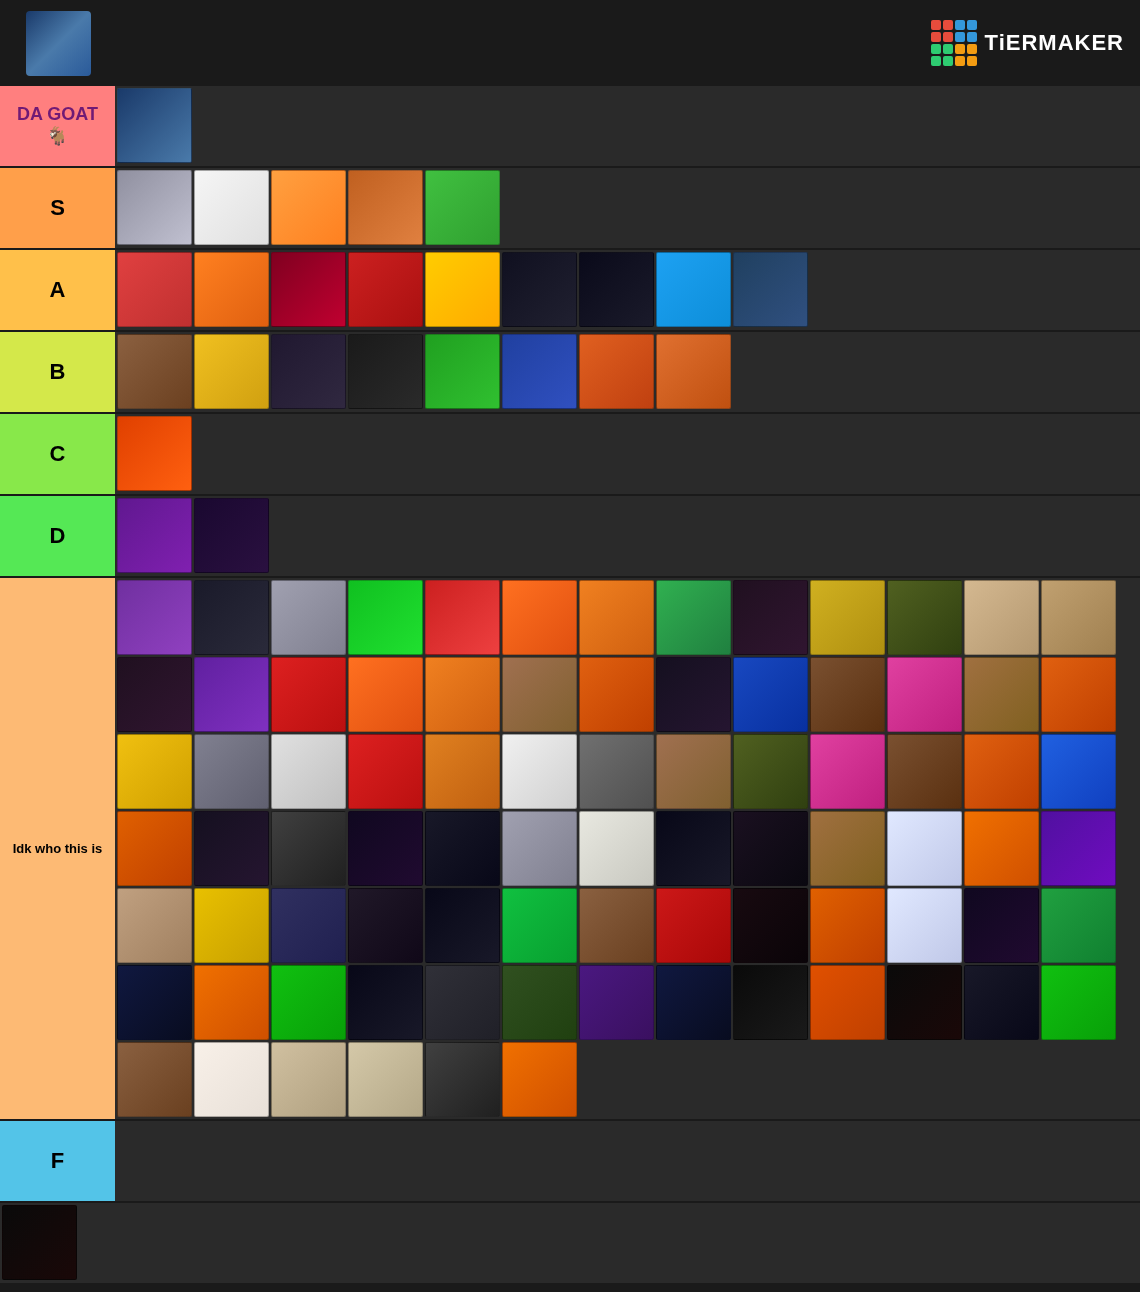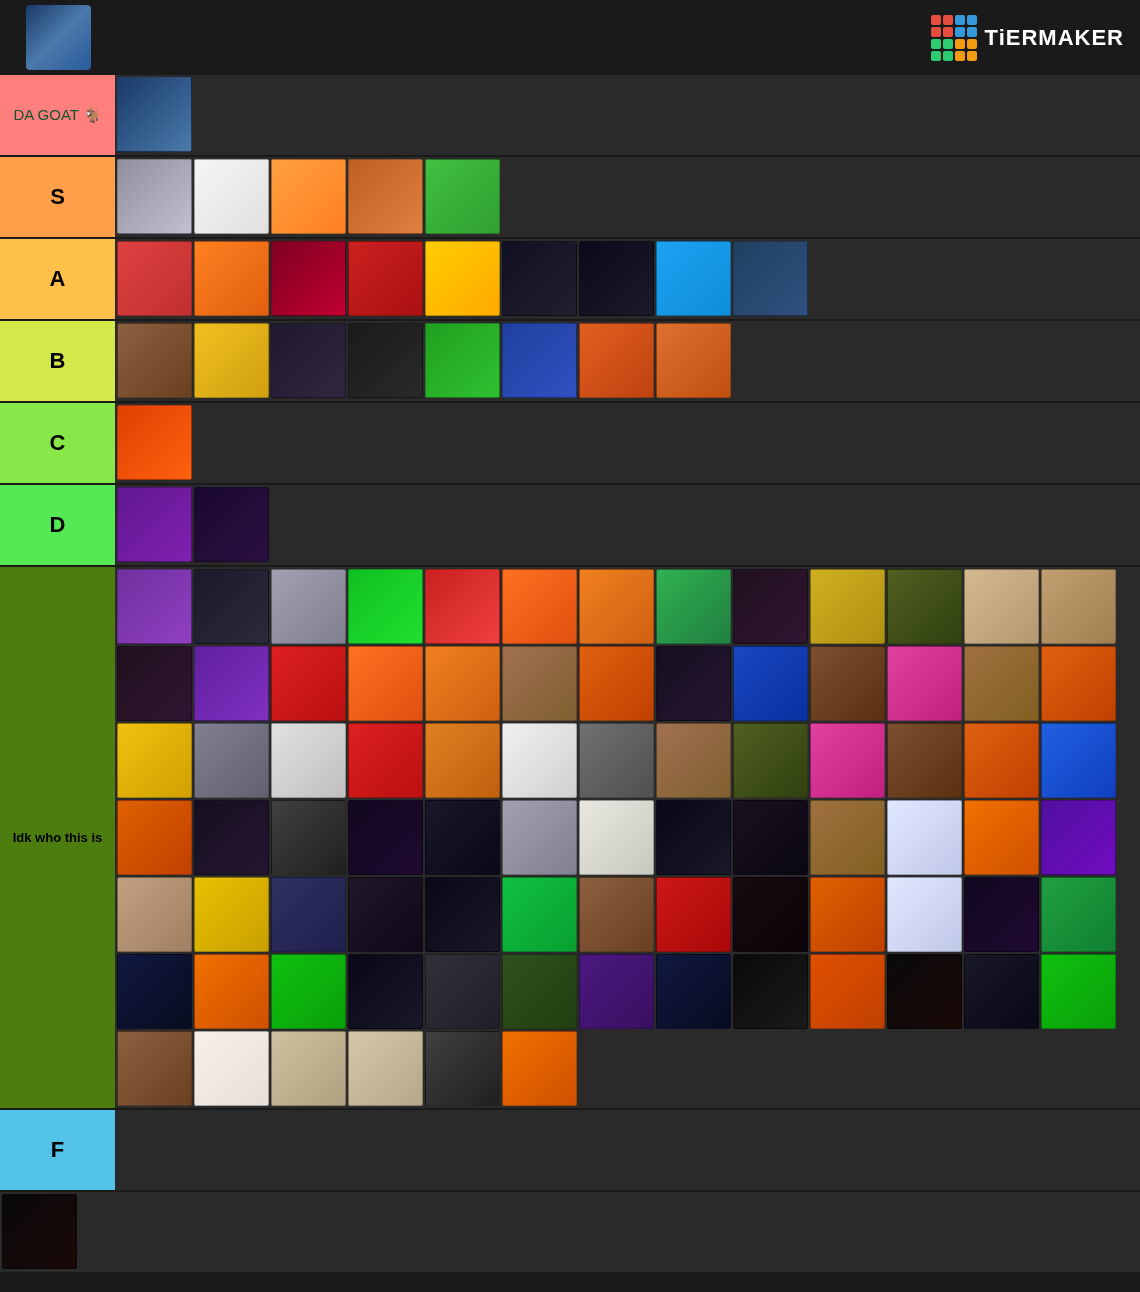--- a/index.html
+++ b/index.html
@@ -6,21 +6,21 @@
     body {
       background: #1a1a1a;
       font-family: Arial, sans-serif;
       width: 1140px;
       min-height: 1292px;
     }
   </style>
 </head>
 <body>
 
-<div style="background:#1a1a1a; display:flex; align-items:center; justify-content:space-between; padding:8px 16px; height:75px;">
+<div style="background:#1a1a1a; display:flex; align-items:center; justify-content:space-between; padding:8px 16px; height:86px;">
   <div style="display:flex; align-items:center; gap:10px;">
     <span style="color:white; font-size:18px; font-weight:bold;"></span>
 
     <div style="width:65px; height:65px; background:linear-gradient(135deg,#1a3a6a,#4a7aaa,#2a5a9a); border-radius:4px;"></div>
   </div>
   <div style="display:flex; align-items:center; gap:8px;">
     <div id="logo-grid" style="display:grid; grid-template-columns:repeat(4,10px); grid-template-rows:repeat(4,10px); gap:2px;">
         <div style="width: 10px; height: 10px; border-radius: 2px; background-color: rgb(231, 76, 60);"></div>
         <div style="width: 10px; height: 10px; border-radius: 2px; background-color: rgb(231, 76, 60);"></div>
         <div style="width: 10px; height: 10px; border-radius: 2px; background-color: rgb(52, 152, 219);"></div>
@@ -37,21 +37,21 @@
         <div style="width: 10px; height: 10px; border-radius: 2px; background-color: rgb(46, 204, 113);"></div>
         <div style="width: 10px; height: 10px; border-radius: 2px; background-color: rgb(243, 156, 18);"></div>
         <div style="width: 10px; height: 10px; border-radius: 2px; background-color: rgb(243, 156, 18);"></div>
       </div>
     <span style="color:white; font-size:22px; font-weight:bold; letter-spacing:1px;">TiERMAKER</span>
   </div>
 </div>
 
 <div id="tier-list">
     <div style="display: flex; width: 100%; min-height: 80px; border-bottom: 2px solid rgb(26, 26, 26);">
-      <div style="min-width: 115px; width: 115px; display: flex; align-items: center; justify-content: center; background: rgb(255, 127, 127); font-size: 15px; font-weight: normal; color: #14532d; text-align: center; padding: 6px; flex-shrink: 0; line-height: 1.2;">DA GOAT 🐐</div>
+      <div style="min-width: 115px; width: 115px; display: flex; align-items: center; justify-content: center; background: rgb(255, 127, 127); font-size: 18px; font-weight: bold; color: #701a75; text-align: center; padding: 6px; flex-shrink: 0; line-height: 1.2;">DA GOAT 🐐</div>
       <div style="display: flex; flex-wrap: wrap; flex: 1 1 0%; background: rgb(42, 42, 42); gap: 2px; padding: 2px; align-content: flex-start; min-height: 80px;">
         <div style="width: 75px; height: 75px; flex-shrink: 0; border-radius: 2px; background: linear-gradient(135deg, rgb(26, 58, 106), rgb(74, 122, 170)); border: 1px solid rgba(0, 0, 0, 0.3);"></div>
       </div>
     </div>
     <div style="display: flex; width: 100%; min-height: 80px; border-bottom: 2px solid rgb(26, 26, 26);">
       <div style="min-width: 115px; width: 115px; display: flex; align-items: center; justify-content: center; background: rgb(255, 159, 74); font-size: 22px; font-weight: bold; color: black; text-align: center; padding: 6px; flex-shrink: 0; line-height: 1.2;">S</div>
       <div style="display: flex; flex-wrap: wrap; flex: 1 1 0%; background: rgb(42, 42, 42); gap: 2px; padding: 2px; align-content: flex-start; min-height: 80px;">
         <div style="width: 75px; height: 75px; flex-shrink: 0; border-radius: 2px; background: linear-gradient(135deg, rgb(144, 144, 160), rgb(192, 192, 208)); border: 1px solid rgba(0, 0, 0, 0.3);"></div>
         <div style="width: 75px; height: 75px; flex-shrink: 0; border-radius: 2px; background: linear-gradient(135deg, rgb(245, 245, 245), rgb(224, 224, 224)); border: 1px solid rgba(0, 0, 0, 0.3);"></div>
         <div style="width: 75px; height: 75px; flex-shrink: 0; border-radius: 2px; background: linear-gradient(135deg, rgb(255, 160, 64), rgb(255, 128, 32)); border: 1px solid rgba(0, 0, 0, 0.3);"></div>
@@ -93,21 +93,21 @@
       </div>
     </div>
     <div style="display: flex; width: 100%; min-height: 80px; border-bottom: 2px solid rgb(26, 26, 26);">
       <div style="min-width: 115px; width: 115px; display: flex; align-items: center; justify-content: center; background: rgb(85, 232, 85); font-size: 22px; font-weight: bold; color: black; text-align: center; padding: 6px; flex-shrink: 0; line-height: 1.2;">D</div>
       <div style="display: flex; flex-wrap: wrap; flex: 1 1 0%; background: rgb(42, 42, 42); gap: 2px; padding: 2px; align-content: flex-start; min-height: 80px;">
         <div style="width: 75px; height: 75px; flex-shrink: 0; border-radius: 2px; background: linear-gradient(135deg, rgb(96, 24, 144), rgb(128, 32, 176)); border: 1px solid rgba(0, 0, 0, 0.3);"></div>
         <div style="width: 75px; height: 75px; flex-shrink: 0; border-radius: 2px; background: linear-gradient(135deg, rgb(26, 8, 48), rgb(42, 16, 64)); border: 1px solid rgba(0, 0, 0, 0.3);"></div>
       </div>
     </div>
     <div style="display: flex; width: 100%; min-height: 80px; border-bottom: 2px solid rgb(26, 26, 26);">
-      <div style="min-width: 115px; width: 115px; display: flex; align-items: center; justify-content: center; background: #4d7c0f; font-size: 13px; font-weight: bold; color: black; text-align: center; padding: 6px; flex-shrink: 0; line-height: 1.2;">Idk who this is</div>
+      <div style="min-width: 115px; width: 115px; display: flex; align-items: center; justify-content: center; background: #fdba74; font-size: 13px; font-weight: bold; color: black; text-align: center; padding: 6px; flex-shrink: 0; line-height: 1.2;">Idk who this is</div>
       <div style="display: flex; flex-wrap: wrap; flex: 1 1 0%; background: rgb(42, 42, 42); gap: 2px; padding: 2px; align-content: flex-start; min-height: 80px;">
         <div style="width: 75px; height: 75px; flex-shrink: 0; border-radius: 2px; background: linear-gradient(135deg, rgb(112, 48, 160), rgb(144, 64, 192)); border: 1px solid rgba(0, 0, 0, 0.3);"></div>
         <div style="width: 75px; height: 75px; flex-shrink: 0; border-radius: 2px; background: linear-gradient(135deg, rgb(26, 26, 42), rgb(42, 42, 58)); border: 1px solid rgba(0, 0, 0, 0.3);"></div>
         <div style="width: 75px; height: 75px; flex-shrink: 0; border-radius: 2px; background: linear-gradient(135deg, rgb(160, 160, 176), rgb(128, 128, 144)); border: 1px solid rgba(0, 0, 0, 0.3);"></div>
         <div style="width: 75px; height: 75px; flex-shrink: 0; border-radius: 2px; background: linear-gradient(135deg, rgb(16, 192, 32), rgb(32, 224, 48)); border: 1px solid rgba(0, 0, 0, 0.3);"></div>
         <div style="width: 75px; height: 75px; flex-shrink: 0; border-radius: 2px; background: linear-gradient(135deg, rgb(204, 32, 32), rgb(238, 64, 64)); border: 1px solid rgba(0, 0, 0, 0.3);"></div>
         <div style="width: 75px; height: 75px; flex-shrink: 0; border-radius: 2px; background: linear-gradient(135deg, rgb(255, 112, 32), rgb(224, 80, 16)); border: 1px solid rgba(0, 0, 0, 0.3);"></div>
         <div style="width: 75px; height: 75px; flex-shrink: 0; border-radius: 2px; background: linear-gradient(135deg, rgb(240, 128, 32), rgb(208, 96, 16)); border: 1px solid rgba(0, 0, 0, 0.3);"></div>
         <div style="width: 75px; height: 75px; flex-shrink: 0; border-radius: 2px; background: linear-gradient(135deg, rgb(48, 176, 80), rgb(32, 128, 64)); border: 1px solid rgba(0, 0, 0, 0.3);"></div>
         <div style="width: 75px; height: 75px; flex-shrink: 0; border-radius: 2px; background: linear-gradient(135deg, rgb(32, 16, 32), rgb(48, 21, 48)); border: 1px solid rgba(0, 0, 0, 0.3);"></div>

